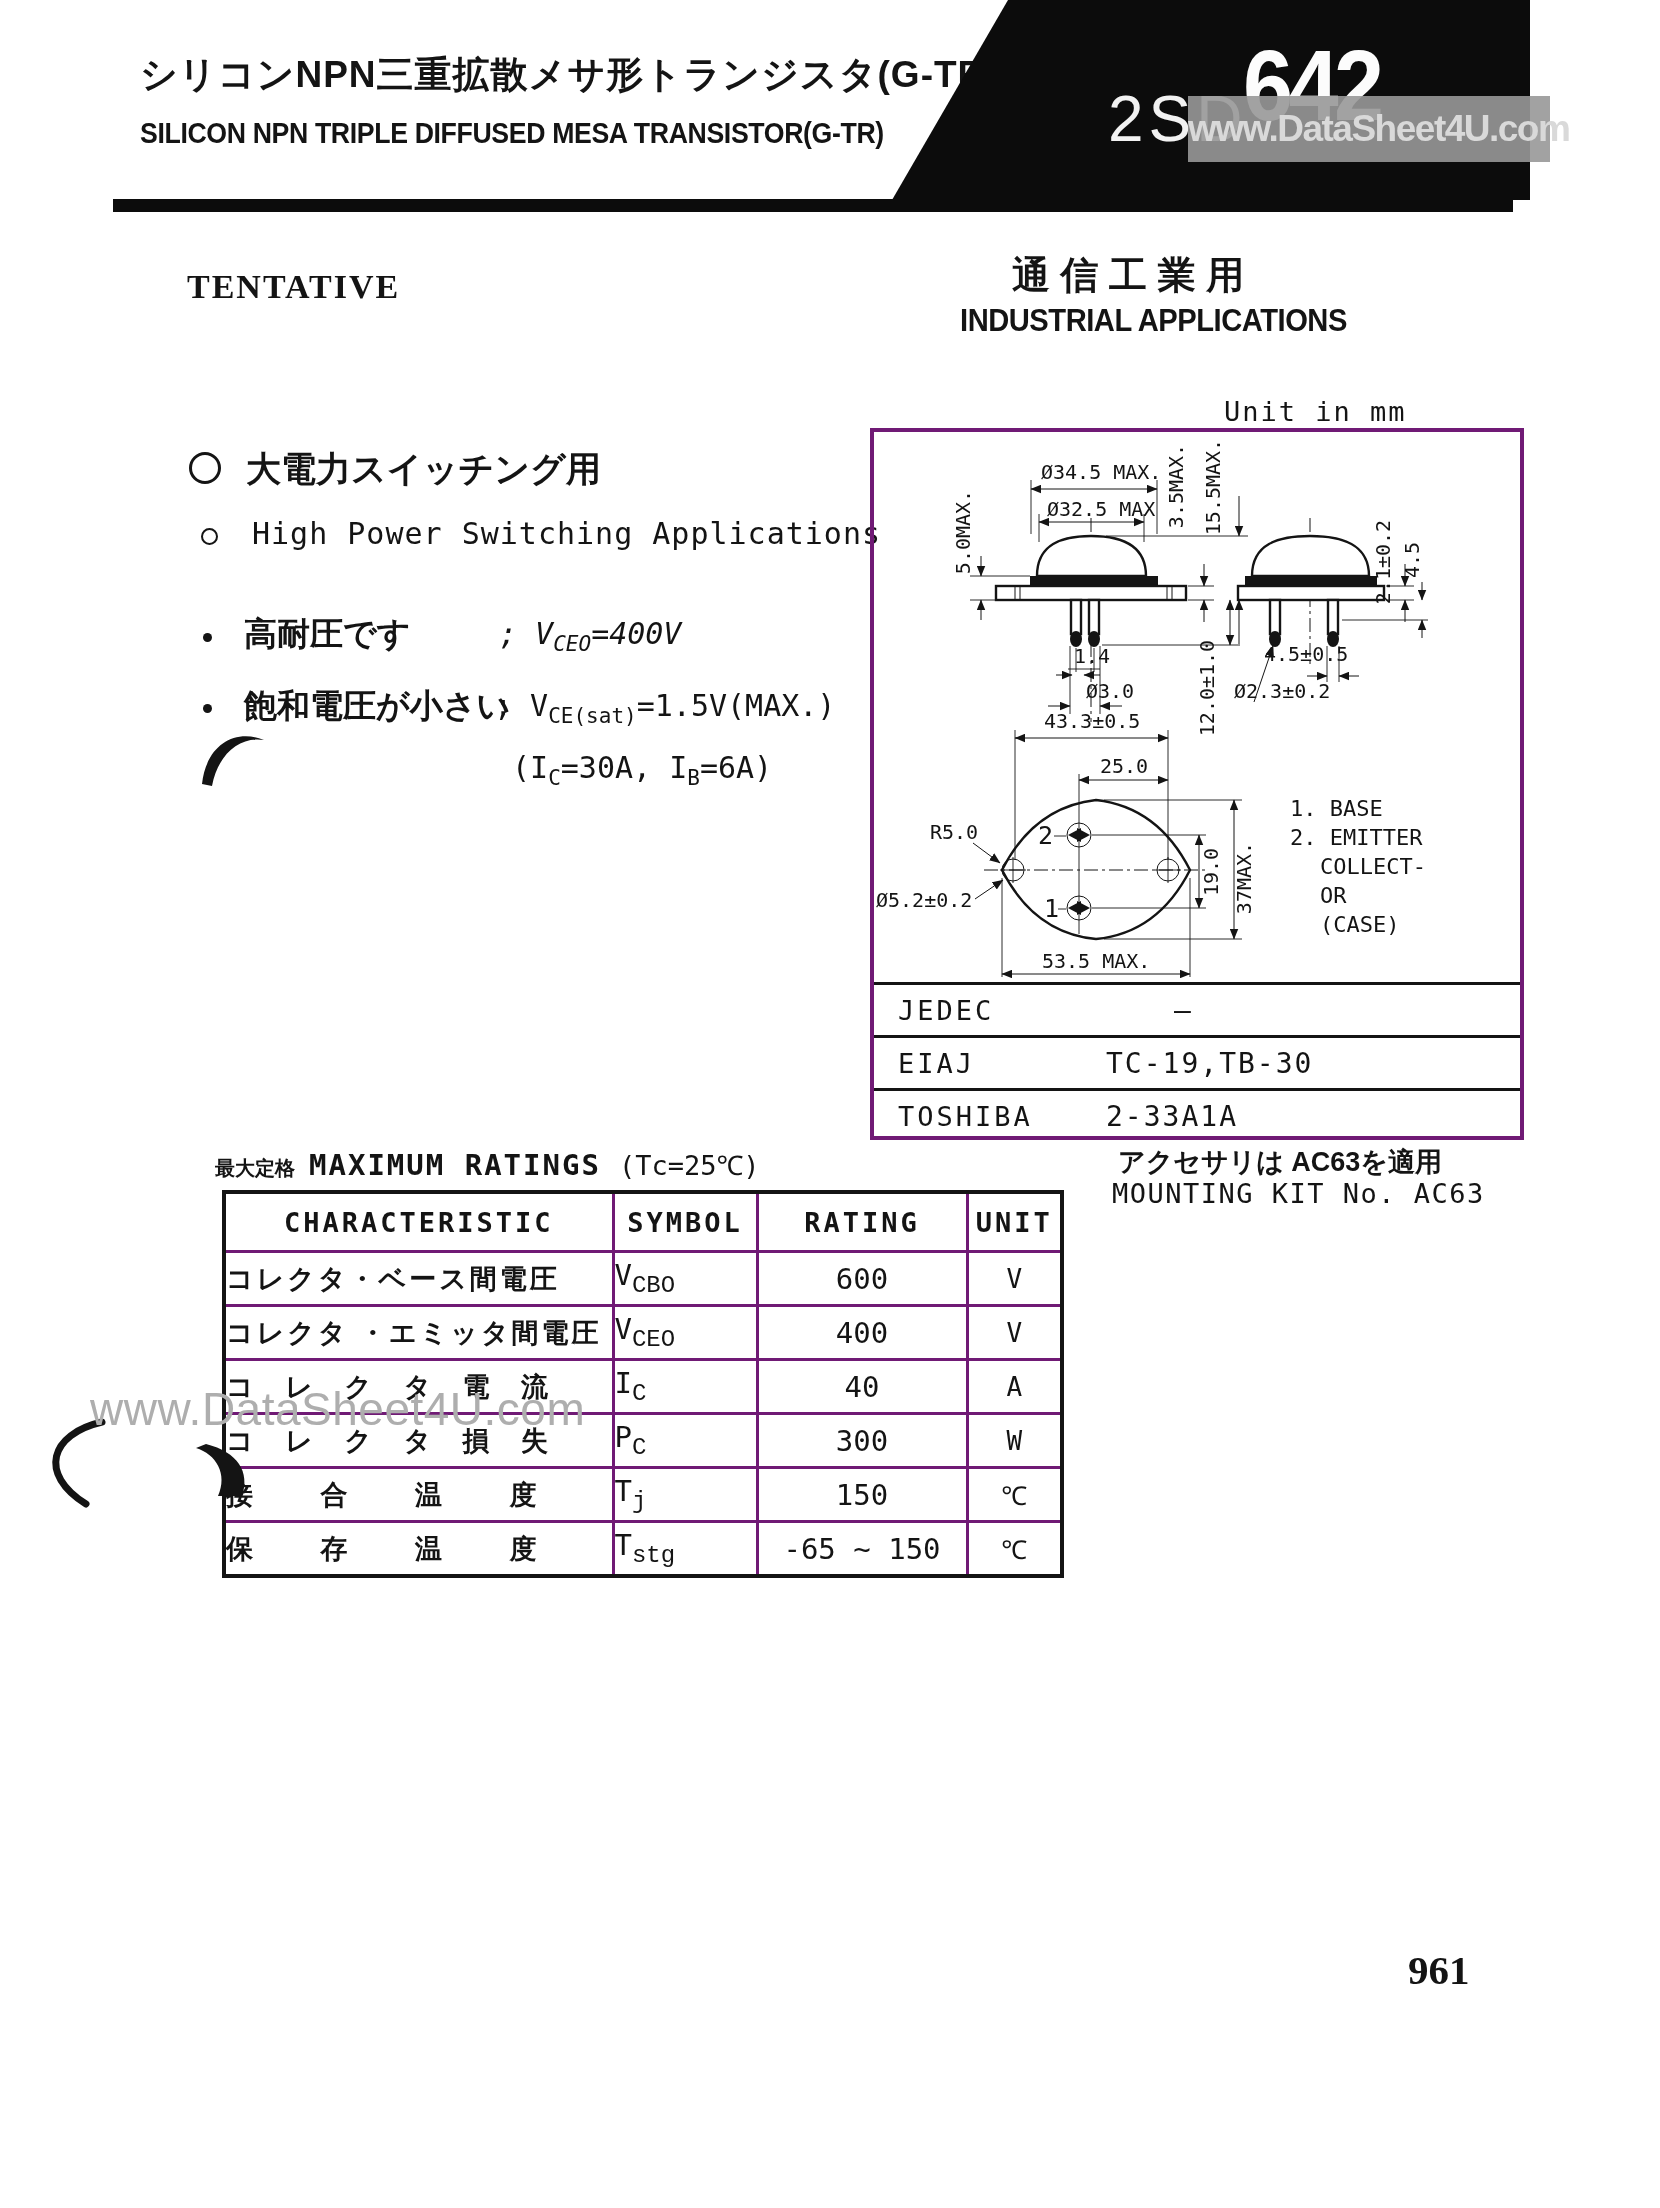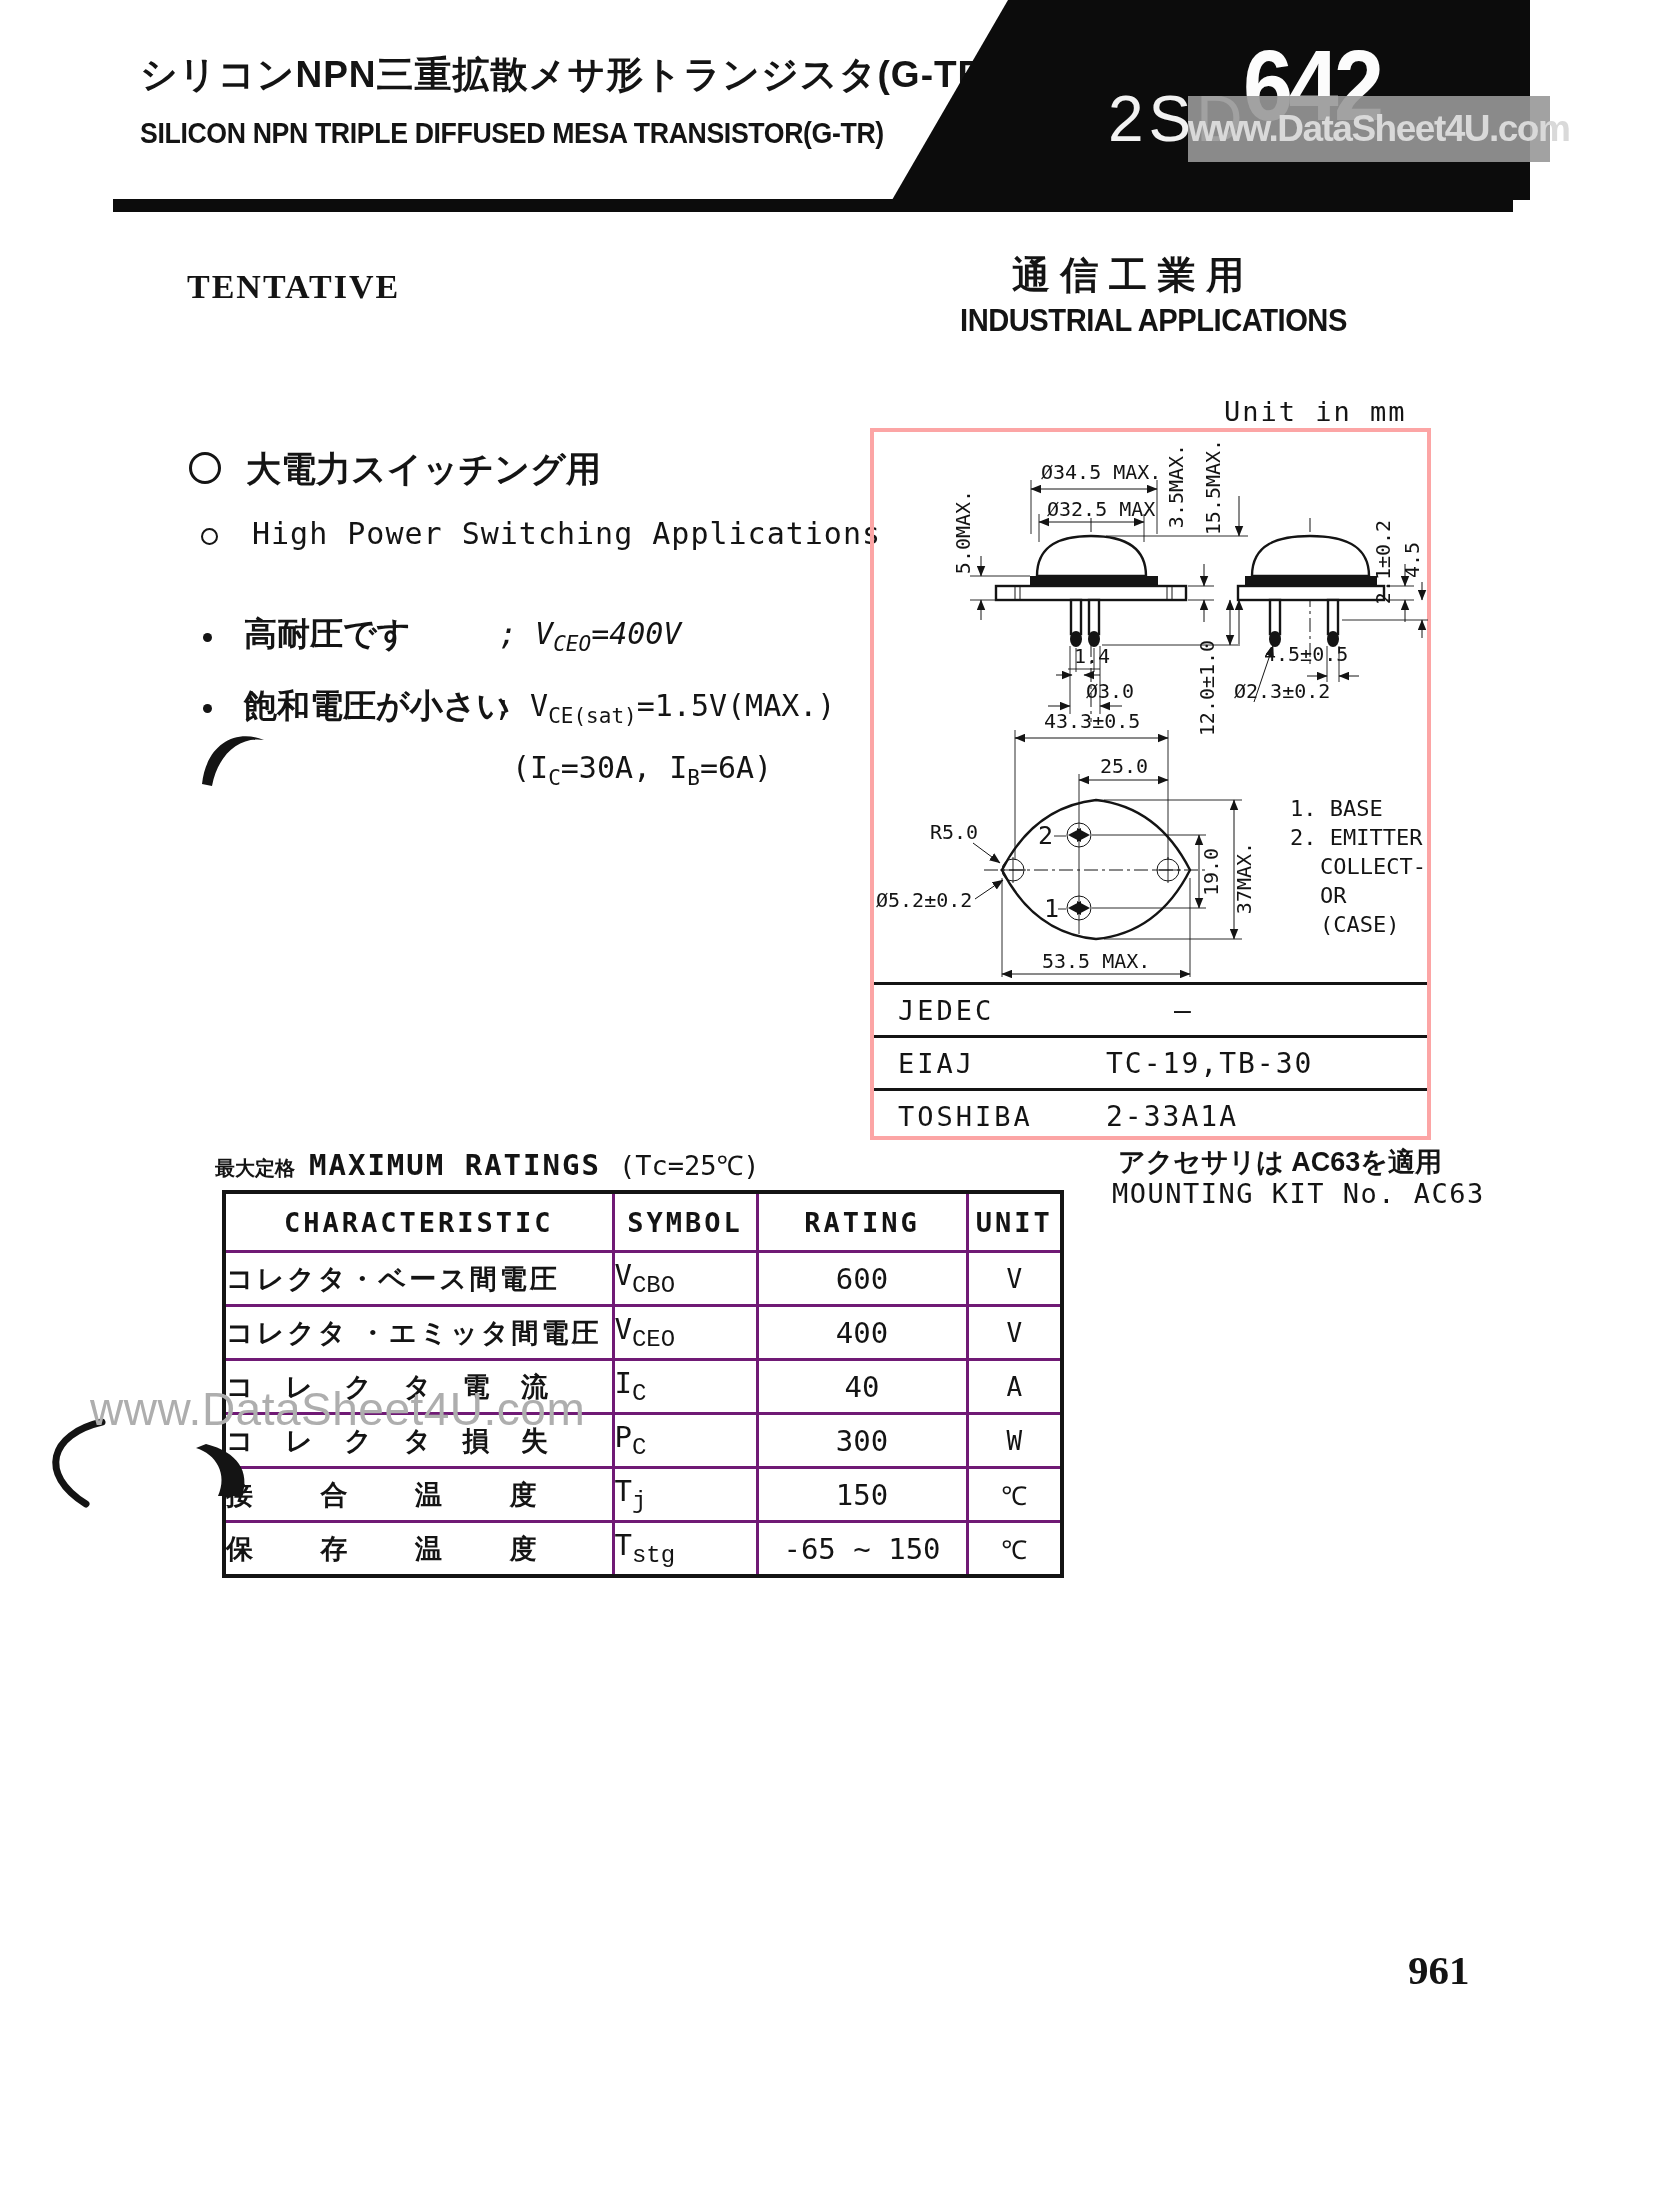--- a/index.html
+++ b/index.html
@@ -36,21 +36,21 @@
   .dot3{left:203px;top:633px;}
   .feat2-ja{left:244px;top:612px;font-size:33px;}
   .feat2-f{left:499px;top:616px;font-size:30px;font-style:italic;}
   .dot4{left:203px;top:704px;}
   .feat3-ja{left:244px;top:684px;font-size:33px;}
   .feat3-f{left:494px;top:688px;font-size:30px;}
   .feat4-f{left:512px;top:750px;font-size:30px;}
   .formula sub{font-size:21px;}
   
   .unit-note{left:1224px;top:396px;font-size:27px;letter-spacing:2px;}
-  .pkg-box{left:870px;top:428px;width:561px;height:712px;border:4px solid #fca5a5;box-sizing:border-box;}
+  .pkg-box{left:870px;top:428px;width:654px;height:712px;border:4px solid #701a75;box-sizing:border-box;}
   .jedec-row{position:relative;height:50px;border-top:3px solid #141414;}
   .jedec-label{position:absolute;left:24px;top:50%;transform:translateY(-50%);
                font-family:"DejaVu Sans Mono",monospace;font-size:27px;letter-spacing:3px;}
   .jedec-value{position:absolute;left:232px;top:50%;transform:translateY(-50%);
                font-family:"DejaVu Sans Mono",monospace;font-size:28px;letter-spacing:2px;}
   .jedec-value.dash{left:300px;}
   .mount-ja{left:1118px;top:1144px;font-size:27px;font-weight:600;white-space:nowrap;}
   .mount-en{left:1112px;top:1178px;font-size:27px;letter-spacing:1.5px;white-space:nowrap;}
   
   .ratings-title{left:215px;top:1146px;white-space:nowrap;}

